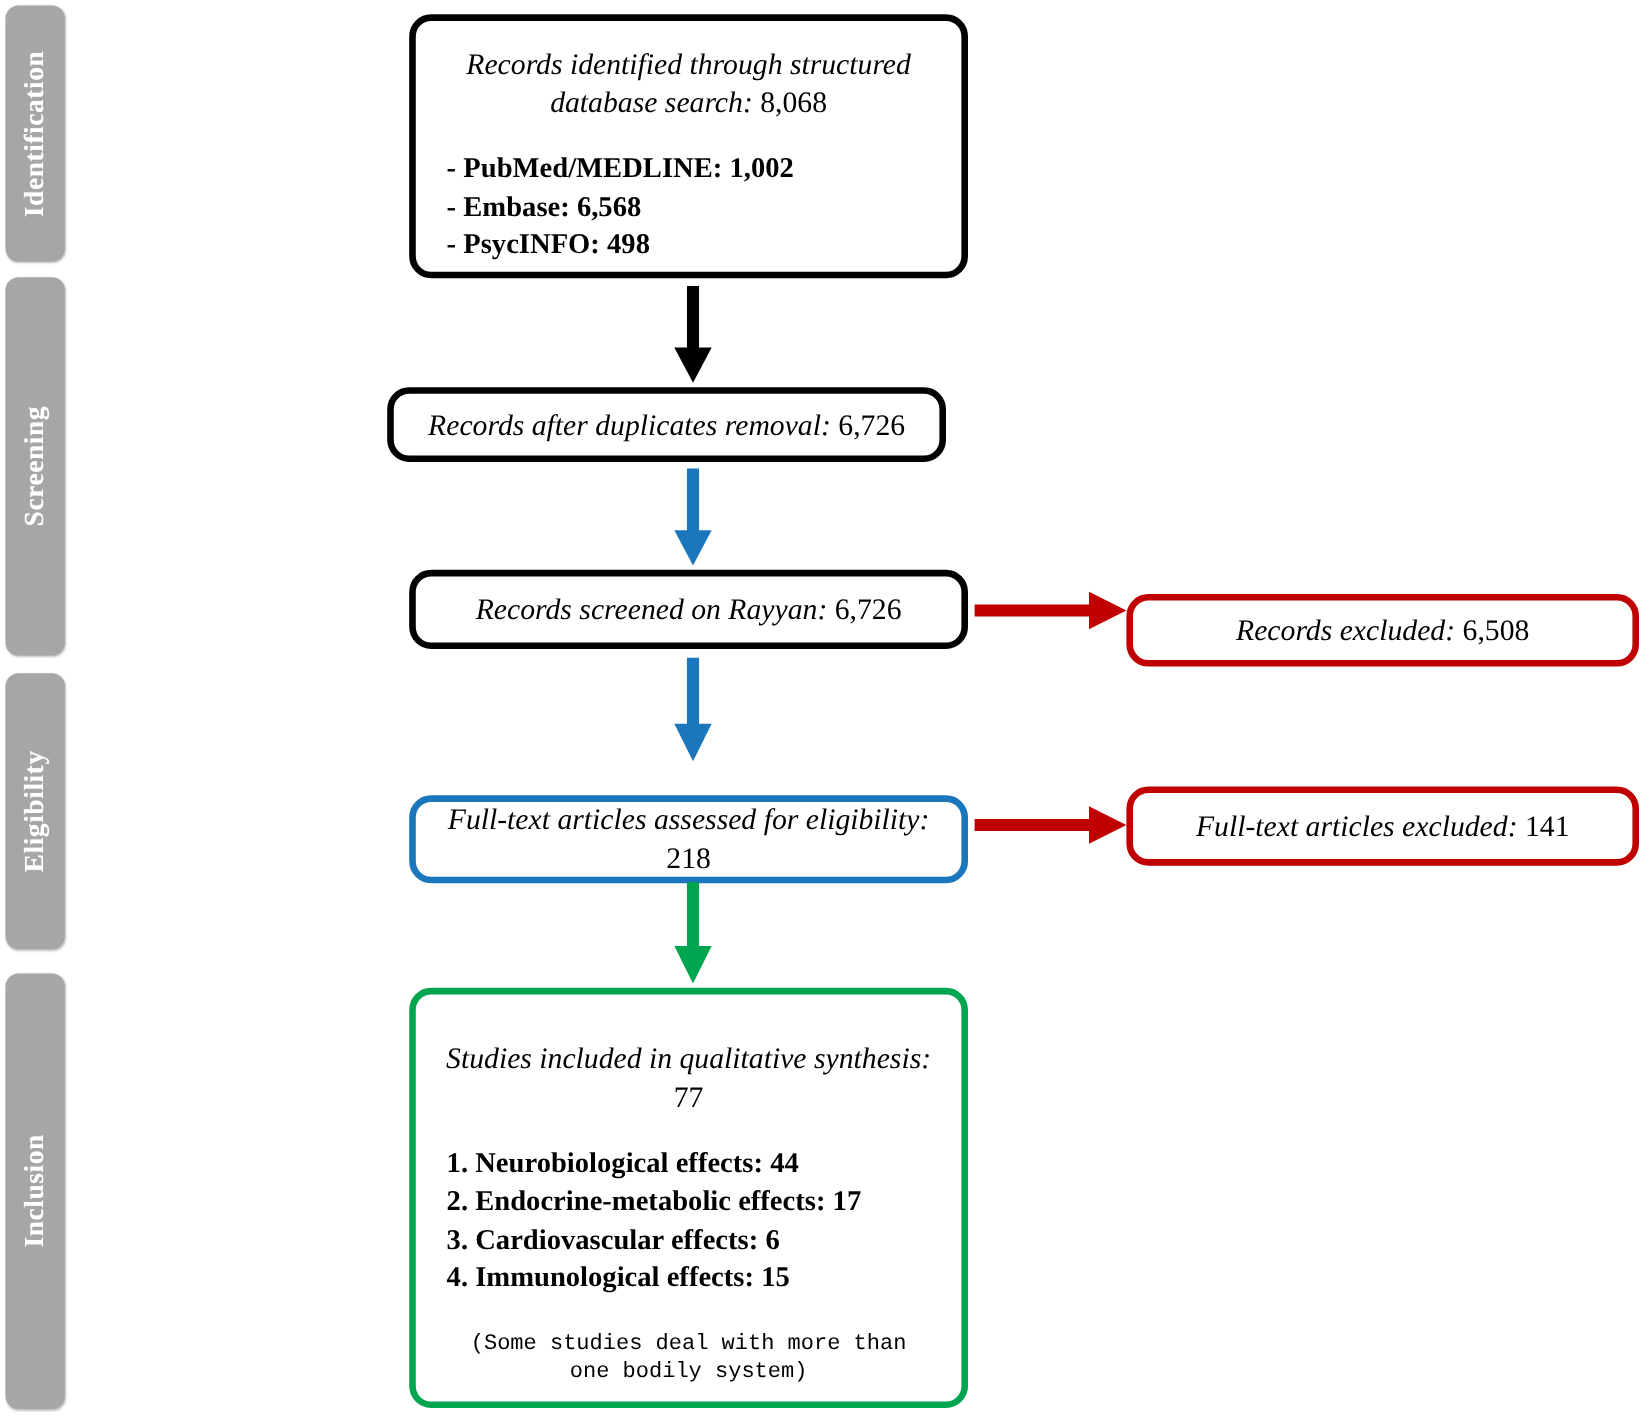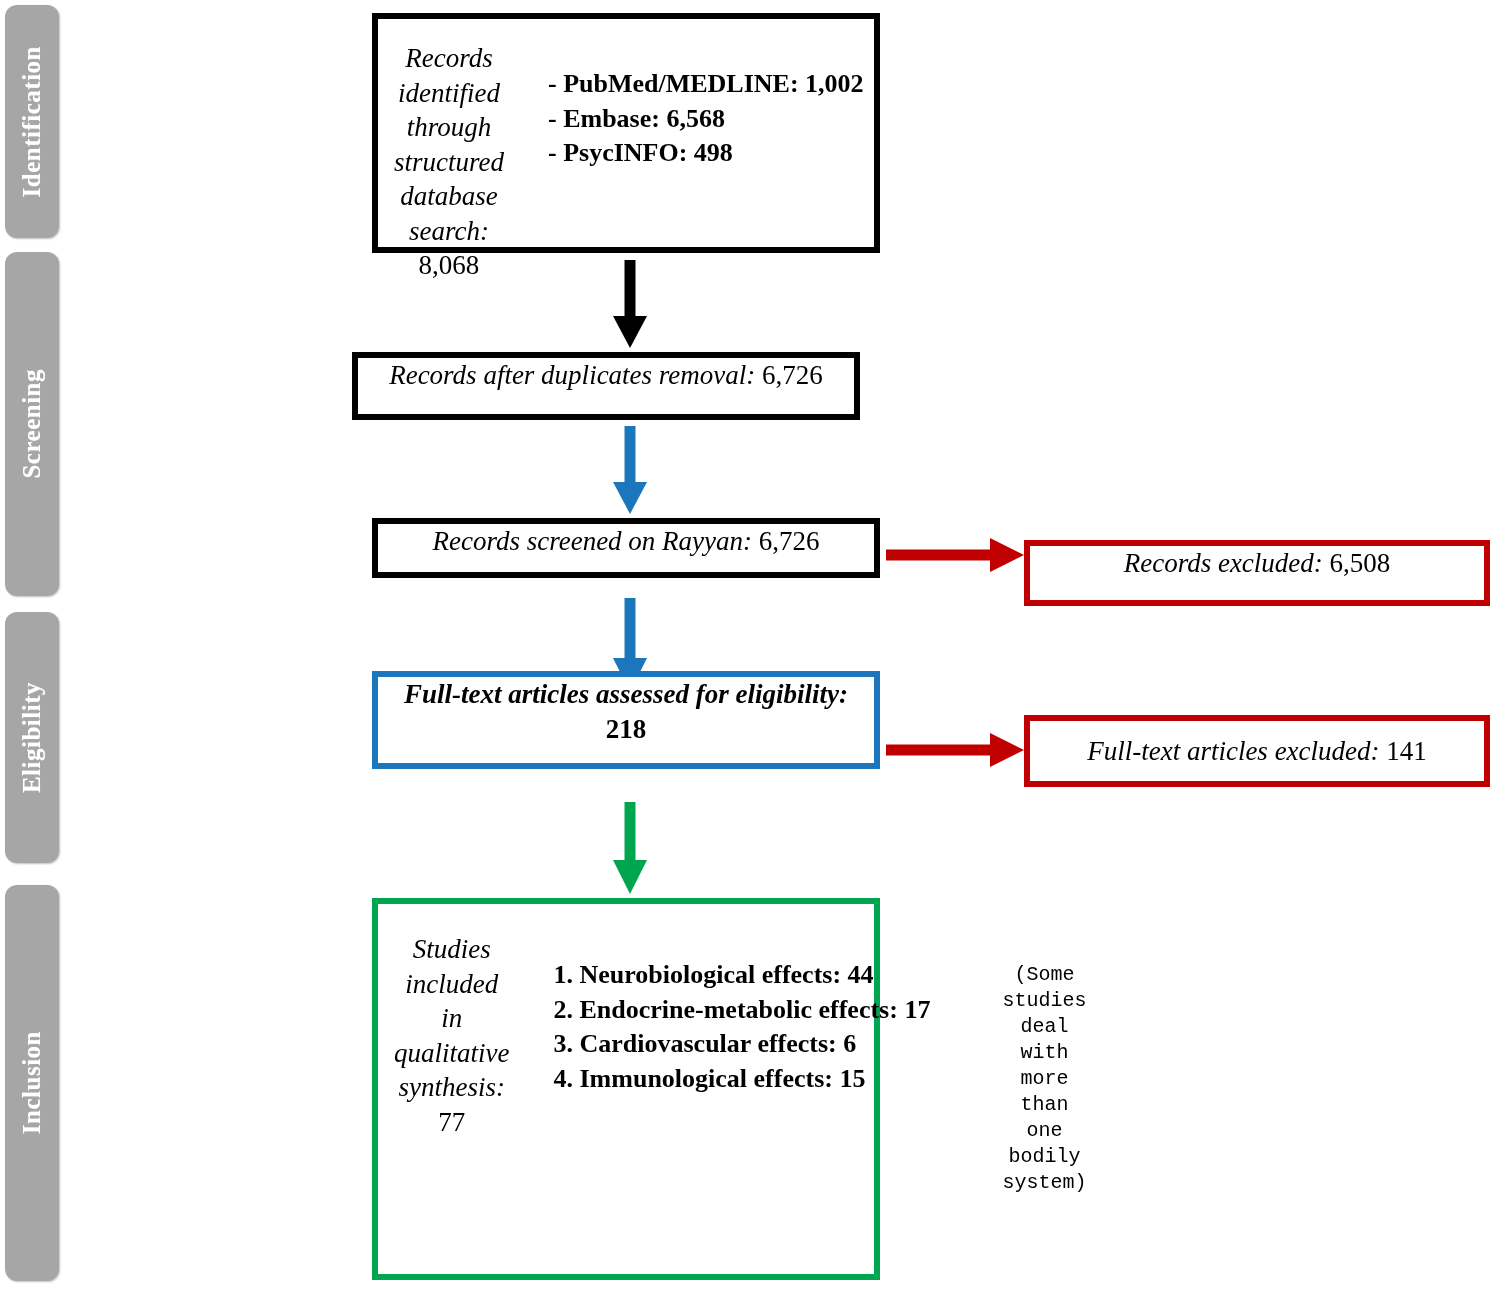--- a/index.html
+++ b/index.html
@@ -50,22 +50,23 @@
   #phase-screening     { top: 252px; height: 344px; }
   #phase-eligibility   { top: 612px; height: 251px; }
   #phase-inclusion     { top: 885px; height: 396px; }
 
   
   .flow-box {
     position: absolute;
     background: #ffffff;
     box-sizing: border-box;
     display: flex;
-    flex-direction: row;
+    flex-direction: column;
     justify-content: center;
+    border-radius: 20px;
   }
   .flow-box.black  { border: 6px solid #000000; }
   .flow-box.blue   { border: 6px solid #1b76bc; }
   .flow-box.green  { border: 6px solid #00a550; }
   .flow-box.red    { border: 6px solid #c00000; }
 
   .box-title {
     font-style: italic;
     font-size: 27px;
     text-align: center;
@@ -100,42 +101,42 @@
     padding-top: 22px;
   }
   
   #box-duplicates {
     left: 352px; top: 352px;
     width: 508px; height: 68px;
   }
   
   #box-screened {
     left: 372px; top: 518px;
-    width: 508px; height: 60px;
+    width: 508px; height: 72px;
   }
   
   #box-records-excluded {
     left: 1024px; top: 540px;
     width: 466px; height: 66px;
   }
   
   #box-fulltext {
-    left: 372px; top: 671px;
-    width: 508px; height: 98px; font-weight: bold;
+    left: 372px; top: 723px;
+    width: 508px; height: 80px;
   }
   
   #box-fulltext-excluded {
     left: 1024px; top: 715px;
     width: 466px; height: 72px; align-items: center;
   }
   
   #box-included {
     left: 372px; top: 898px;
     width: 508px; height: 382px;
-    justify-content: flex-start;
+    justify-content: center;
     padding-top: 28px;
   }
 
   
   .arrow-v {
     position: absolute;
     width: 46px;
   }
   .arrow-h {
     position: absolute;

